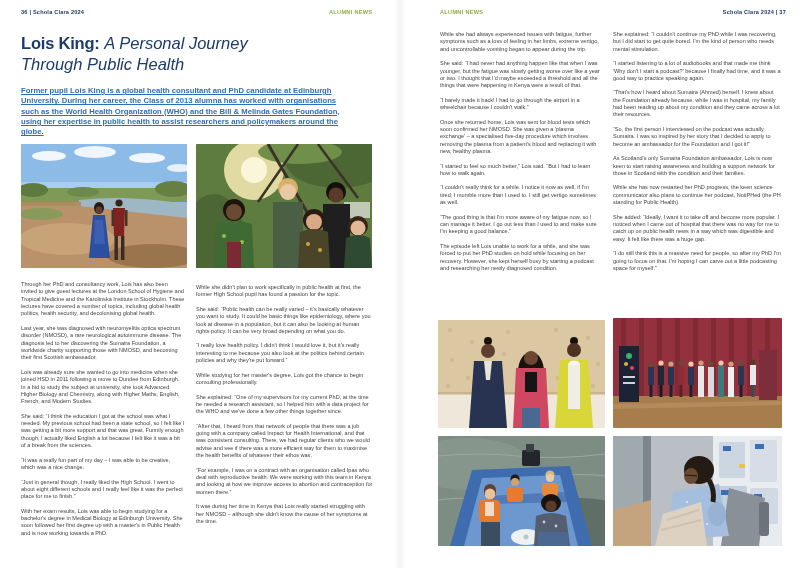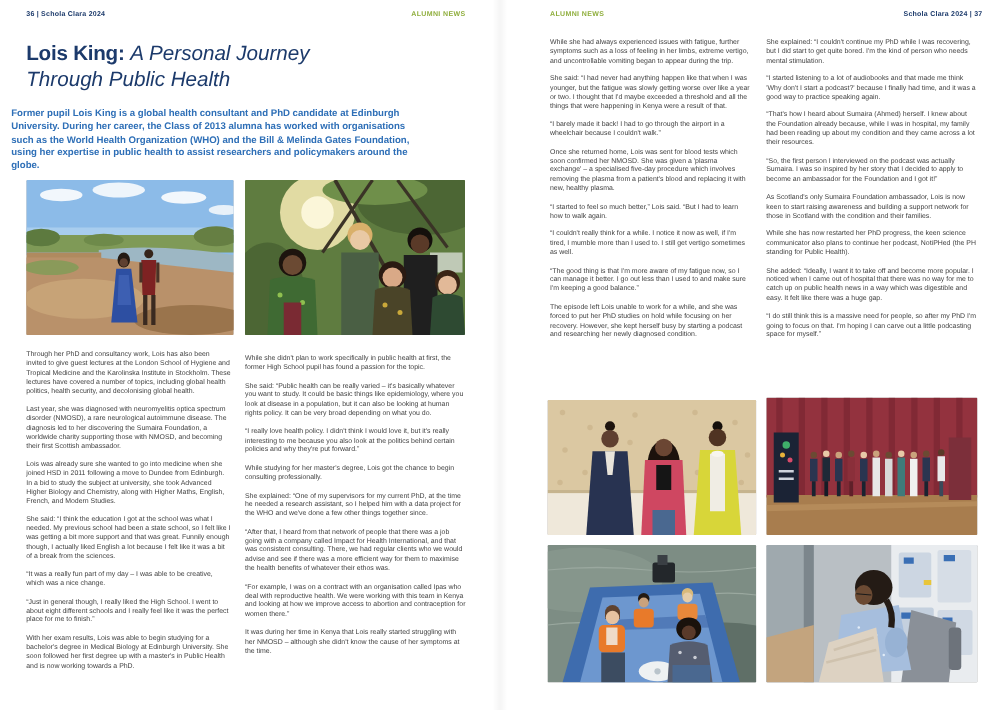--- a/index.html
+++ b/index.html
@@ -9,22 +9,22 @@
   }
   .spread{position:absolute;inset:0;background:#ffffff;padding-left:20px;}
   .gutter{position:absolute;left:394px;top:0;width:12px;height:568px;
     background:linear-gradient(90deg,rgba(0,0,0,0) 0%,rgba(0,0,0,0.04) 50%,rgba(0,0,0,0) 100%);}
   .abs{position:absolute;}
   .folio{font-size:5.6px;font-weight:700;color:#1c3a6b;letter-spacing:.2px;}
   .section{font-size:5.6px;font-weight:700;color:#8fae3c;letter-spacing:.3px;}
   .headline{left:21px;top:33px;width:282px;color:#1c3a6b;font-size:16.5px;line-height:20.5px;}
   .headline .t-bold{font-weight:800;letter-spacing:-.2px;}
   .headline .t-ital{font-style:italic;font-weight:500;}
-  .standfirst{left:9px;top:86px;width:324px;color:#2e6fb7;font-weight:700;
-    font-size:7.7px;line-height:10.3px;}
+  .standfirst{left:21px;top:86px;width:324px;color:#2e6fb7;font-weight:700;
+    font-size:7.7px;line-height:10.3px;text-decoration:underline;}
   .col{font-size:5.55px;line-height:7.35px;color:#3f3f3f;}
   .col p{margin:0 0 7.2px 0;}
   .photo{overflow:hidden;border-radius:1px;background:#cccccc;}
   .photo svg{display:block;width:100%;height:100%;}
 </style>
 </head>
 <body>
 
 <div class="spread">
   <div class="gutter"></div>

